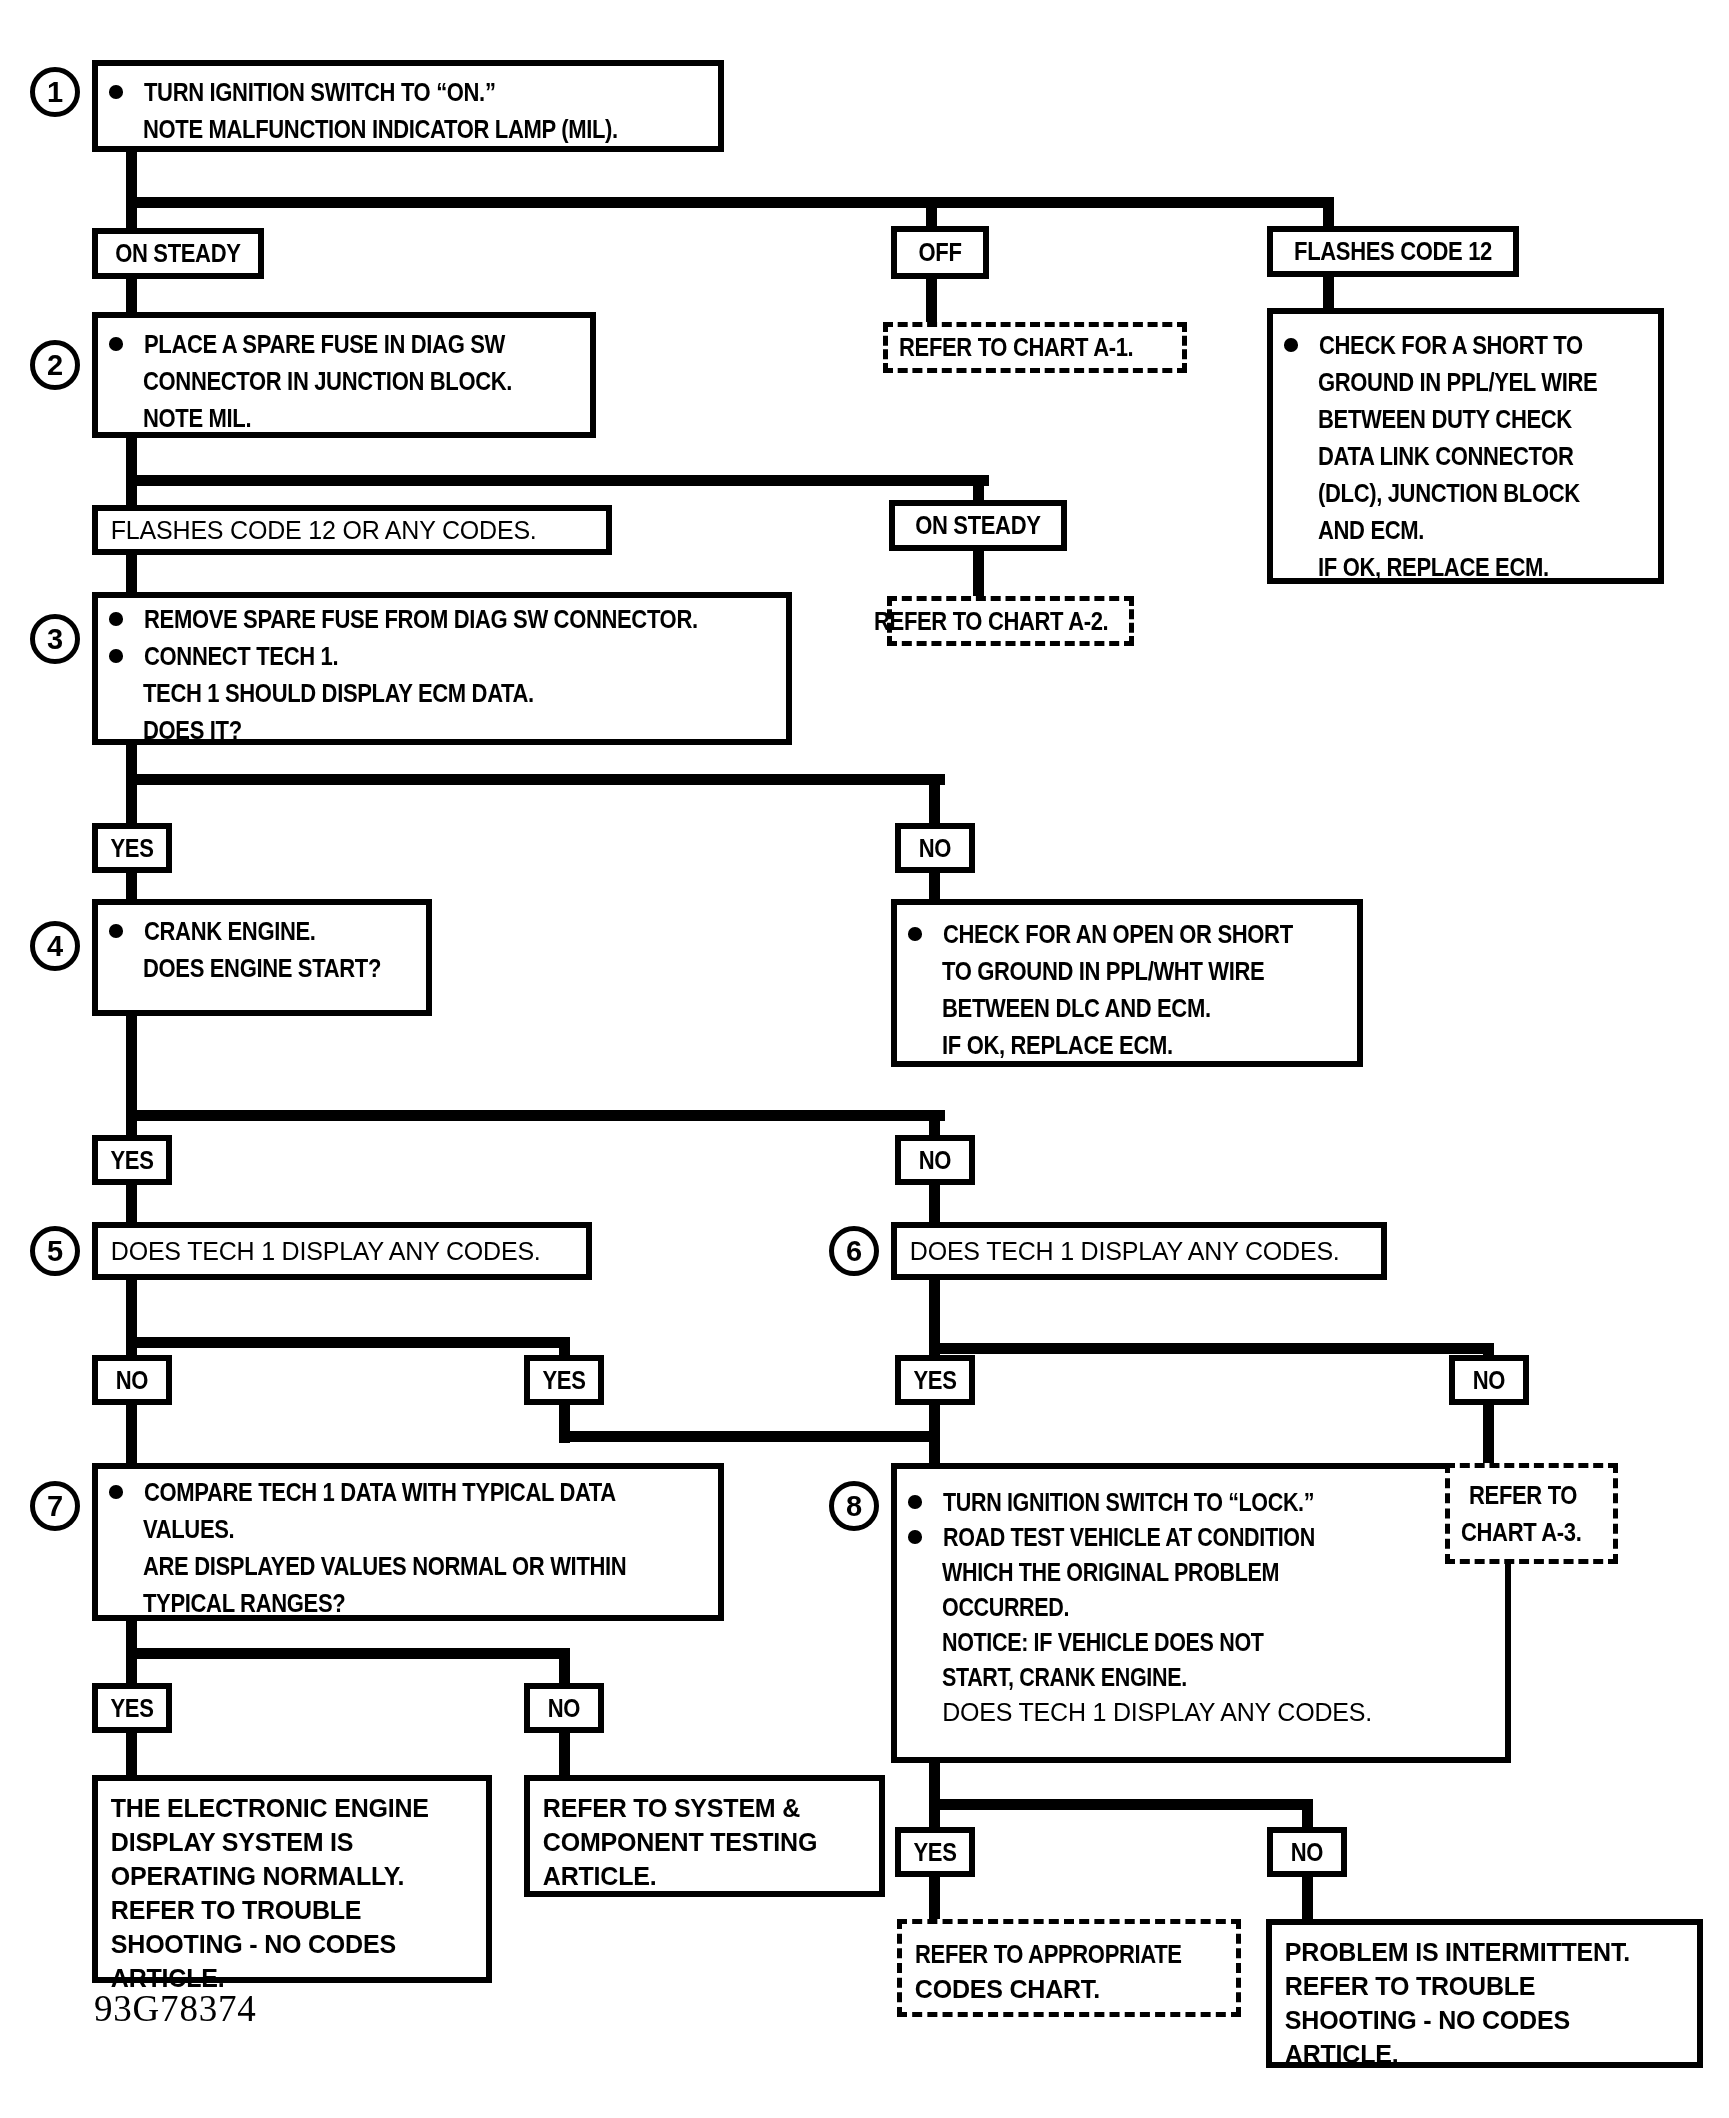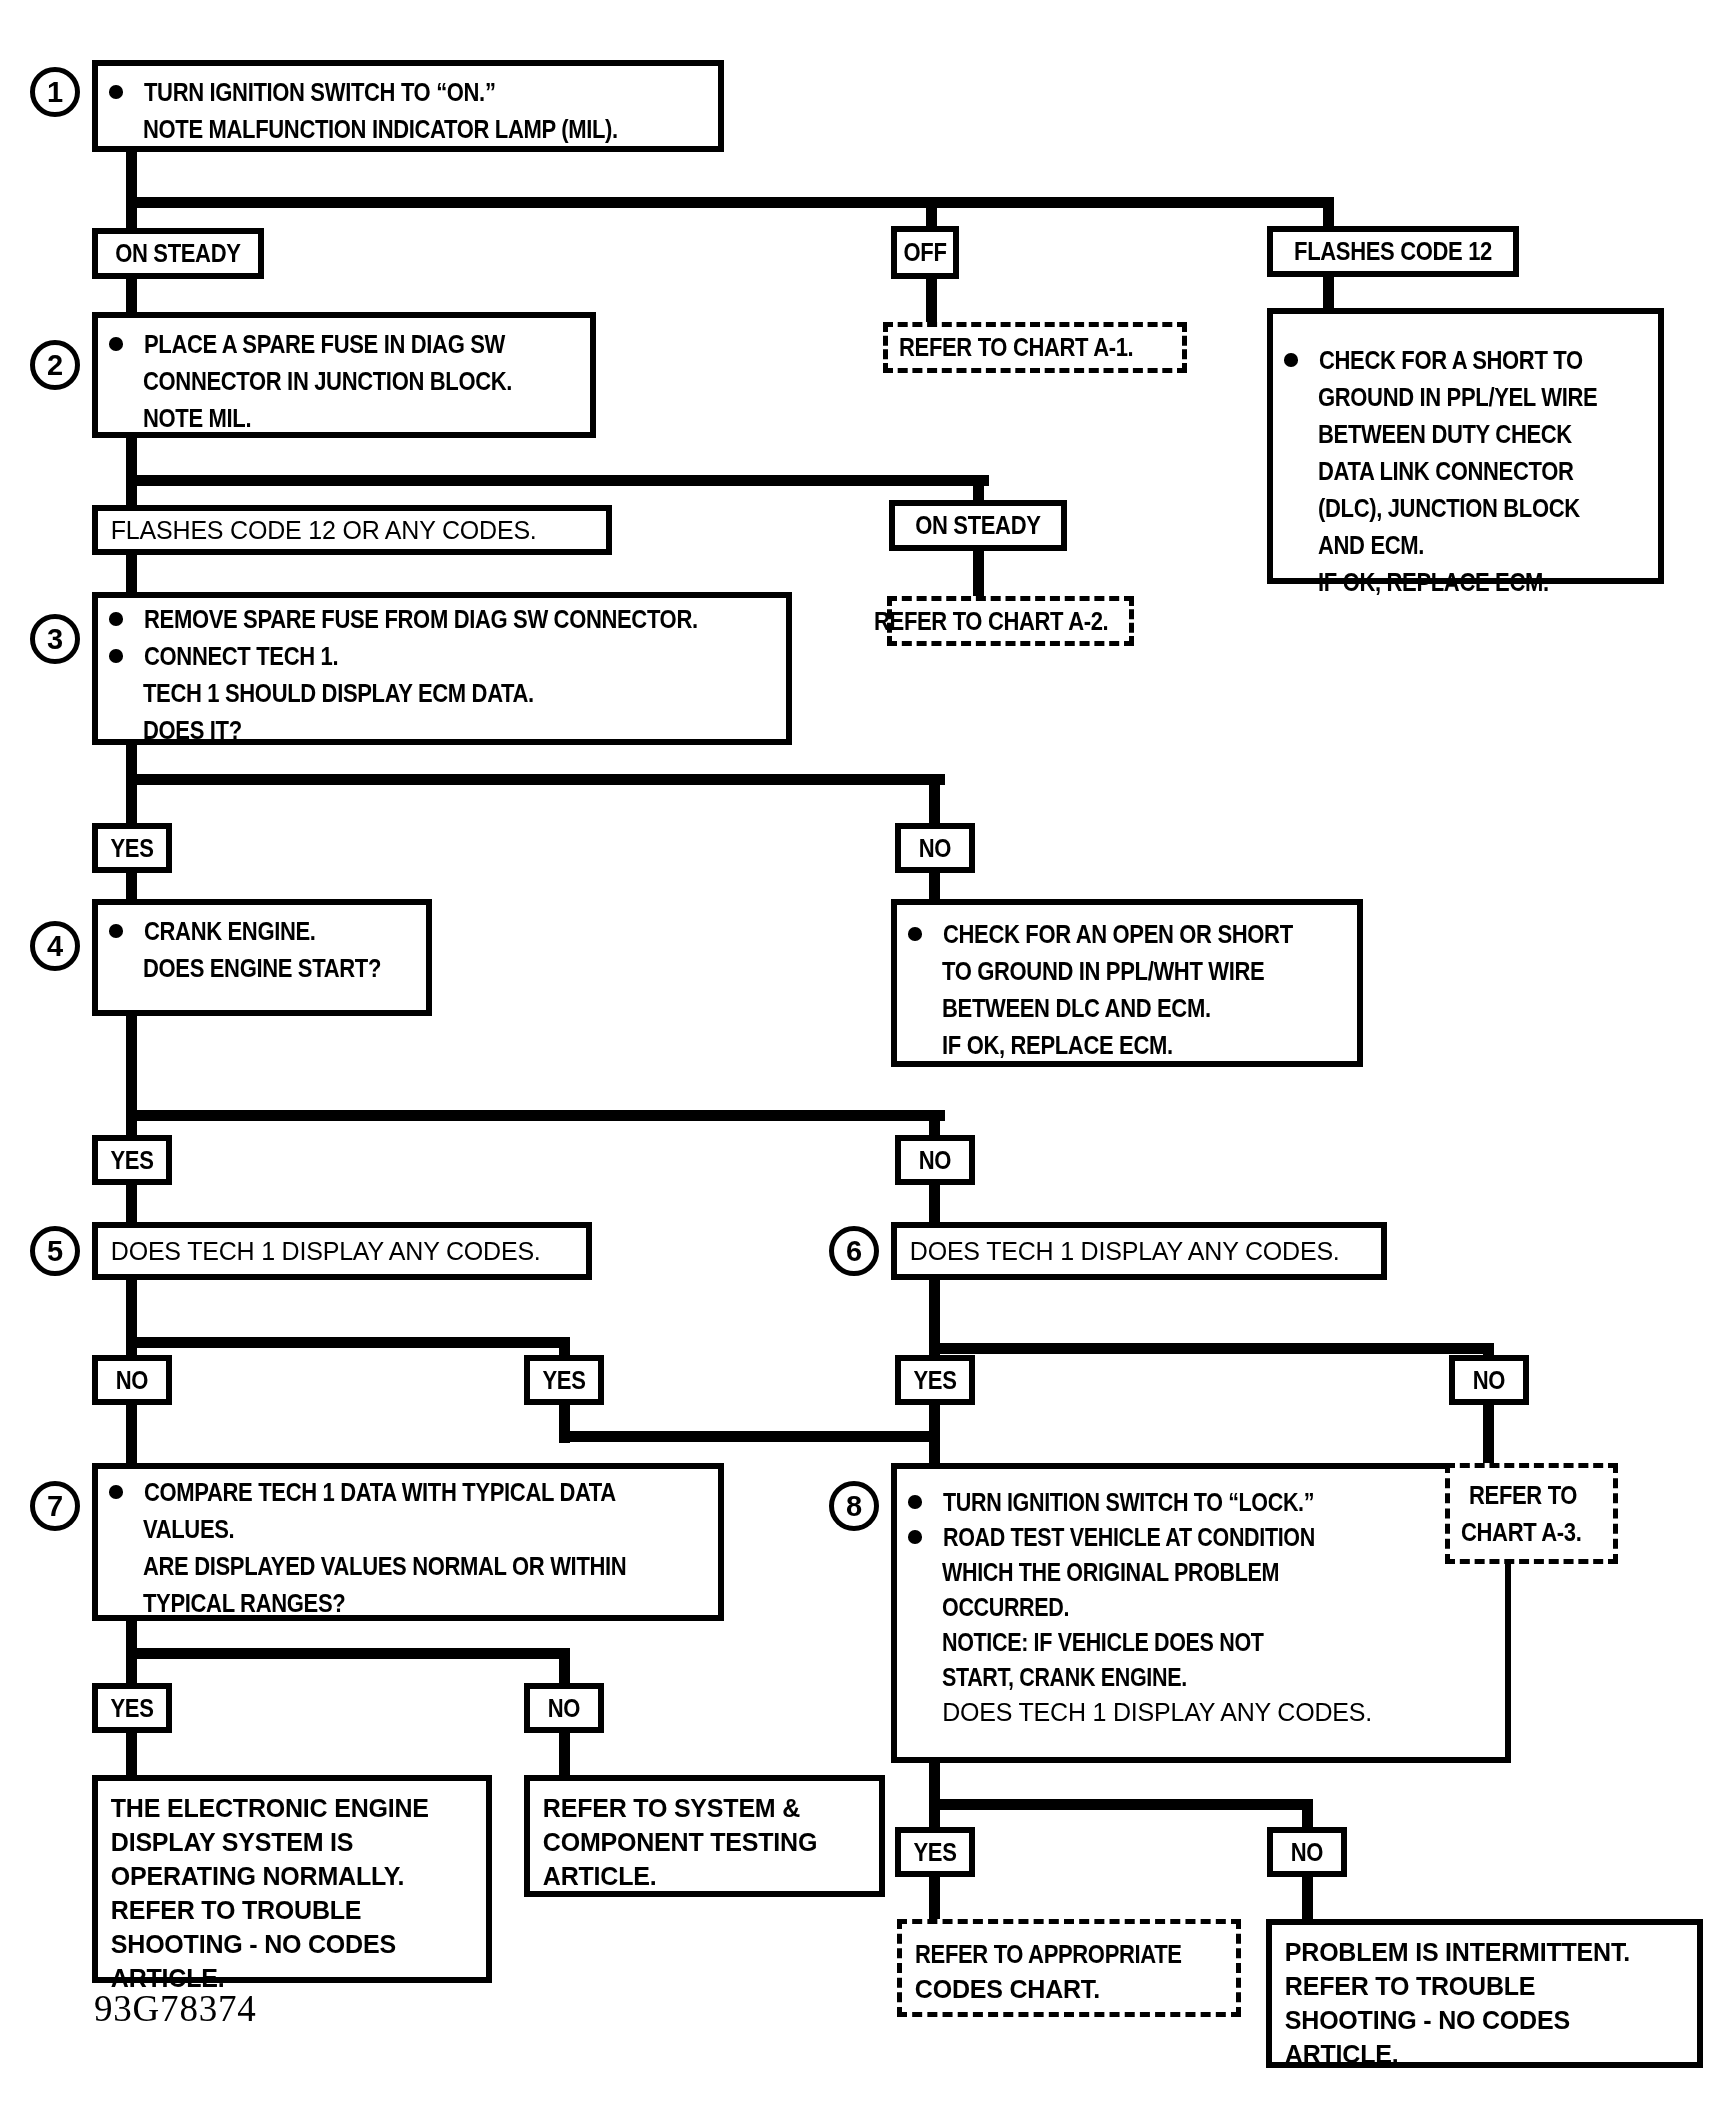--- a/index.html
+++ b/index.html
@@ -130,21 +130,21 @@
         <span class="tx b">TURN IGNITION SWITCH TO “ON.”</span>
       </div>
     <div class="line ind">
         <span class="tx b">NOTE MALFUNCTION INDICATOR LAMP (MIL).</span>
       </div>
   </div>
 
   <div class="node lbl" style="left:92px;top:228px;width:172px;height:51px">
     <span class="tx b">ON STEADY</span>
   </div>
-  <div class="node lbl" style="left:891px;top:226px;width:68px;height:53px">
+  <div class="node lbl" style="left:891px;top:226px;width:98px;height:53px">
     <span class="tx b">OFF</span>
   </div>
   <div class="node lbl" style="left:1267px;top:226px;width:252px;height:51px">
     <span class="tx b">FLASHES CODE 12</span>
   </div>
 
   <div class="node proc" style="left:92px;top:312px;width:504px;height:126px">
     <div class="line">
         <span class="blt"></span>
         <span class="tx b">PLACE A SPARE FUSE IN DIAG SW</span>
@@ -154,21 +154,21 @@
       </div>
     <div class="line ind">
         <span class="tx b">NOTE MIL.</span>
       </div>
   </div>
 
   <div class="node dash refbox" style="left:883px;top:322px;width:304px;height:51px">
     <span class="tx b">REFER TO CHART A-1.</span>
   </div>
 
-  <div class="node proc" style="left:1267px;top:308px;width:397px;height:276px;padding-top:28px">
+  <div class="node proc" style="left:1267px;top:308px;width:397px;height:276px;padding-top:13px">
     <div class="line">
         <span class="blt"></span>
         <span class="tx b">CHECK FOR A SHORT TO</span>
       </div>
     <div class="line ind">
         <span class="tx b">GROUND IN PPL/YEL WIRE</span>
       </div>
     <div class="line ind">
         <span class="tx b">BETWEEN DUTY CHECK</span>
       </div>

